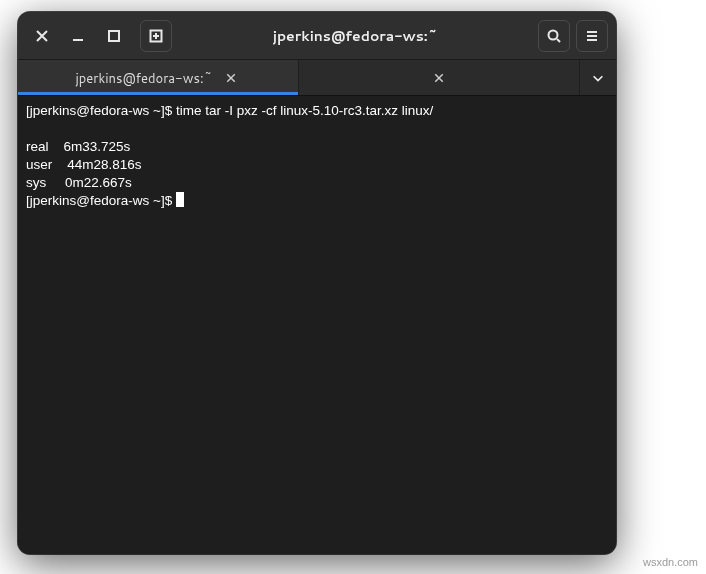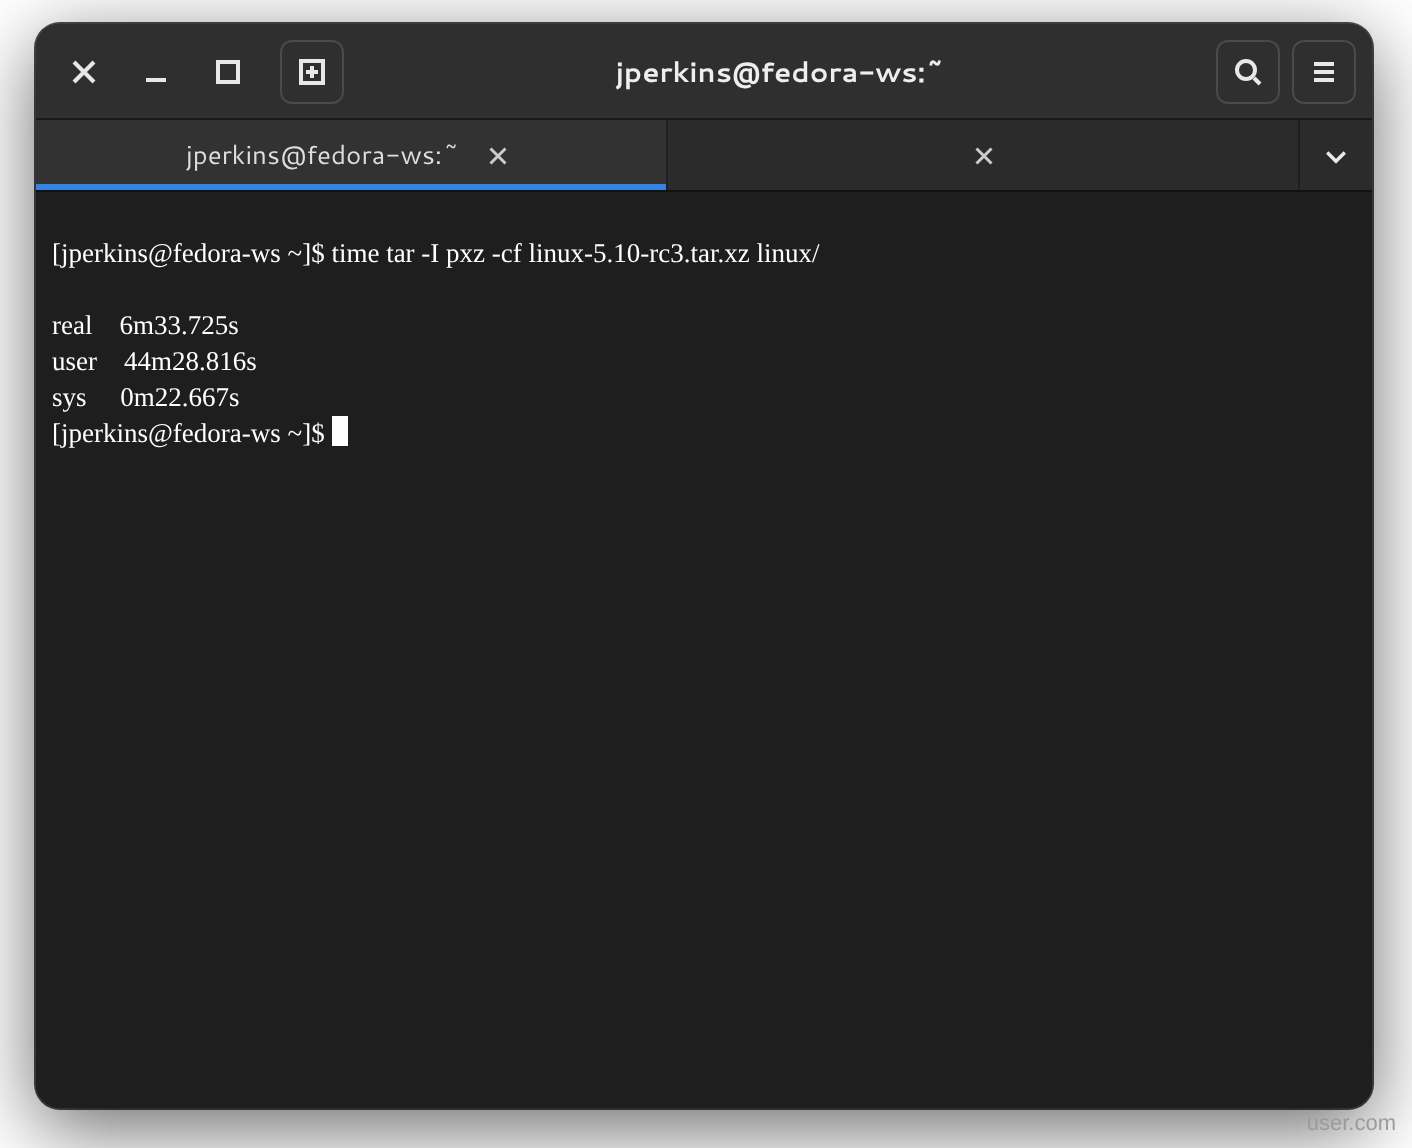--- a/index.html
+++ b/index.html
@@ -9,21 +9,21 @@
     background: #ffffff;
     font-family: "Cantarell", "Segoe UI", sans-serif;
     width: 706px;
     height: 574px;
     position: relative;
   }
   .window {
     position: absolute;
     top: 12px;
     left: 18px;
-    width: 668px;
+    width: 598px;
     height: 542px;
     background: #1e1e1e;
     border-radius: 12px;
     box-shadow: 0 10px 40px rgba(0,0,0,0.6), 0 0 0 1px rgba(0,0,0,0.7);
     overflow: hidden;
     display: flex;
     flex-direction: column;
   }
   .titlebar {
     height: 48px;
@@ -85,27 +85,26 @@
   .tab-dropdown {
     width: 36px;
     display:flex;align-items:center;justify-content:center;
     color:#ddd;
     cursor:pointer;
   }
   .terminal {
     flex: 1;
     background: #1e1e1e;
     color: #ffffff;
-    font-family: Liberation Serif, serif;
+    font-family: Liberation Sans, sans-serif;
     font-size: 13.5px;
     line-height: 18px;
     padding: 6px 8px;
     white-space: pre;
     overflow: hidden;
-    margin-top: 16px;
   }
   .cursor {
     display:inline-block;
     width: 8px;
     height: 15px;
     background: #ffffff;
     vertical-align: text-bottom;
     margin-bottom: 1px;
   }
   .watermark {
@@ -186,13 +185,13 @@
 
   <div class="terminal"><span>[jperkins@fedora-ws ~]$ time tar -I pxz -cf linux-5.10-rc3.tar.xz linux/</span>
 <span></span>
 <span>real    6m33.725s</span>
 <span>user    44m28.816s</span>
 <span>sys     0m22.667s</span>
 <span>[jperkins@fedora-ws ~]$ </span><span class="cursor"></span></div>
 
 </div>
 
-<div class="watermark">user.com</div>
+<div class="watermark">wsxdn.com</div>
 
 </body></html>

